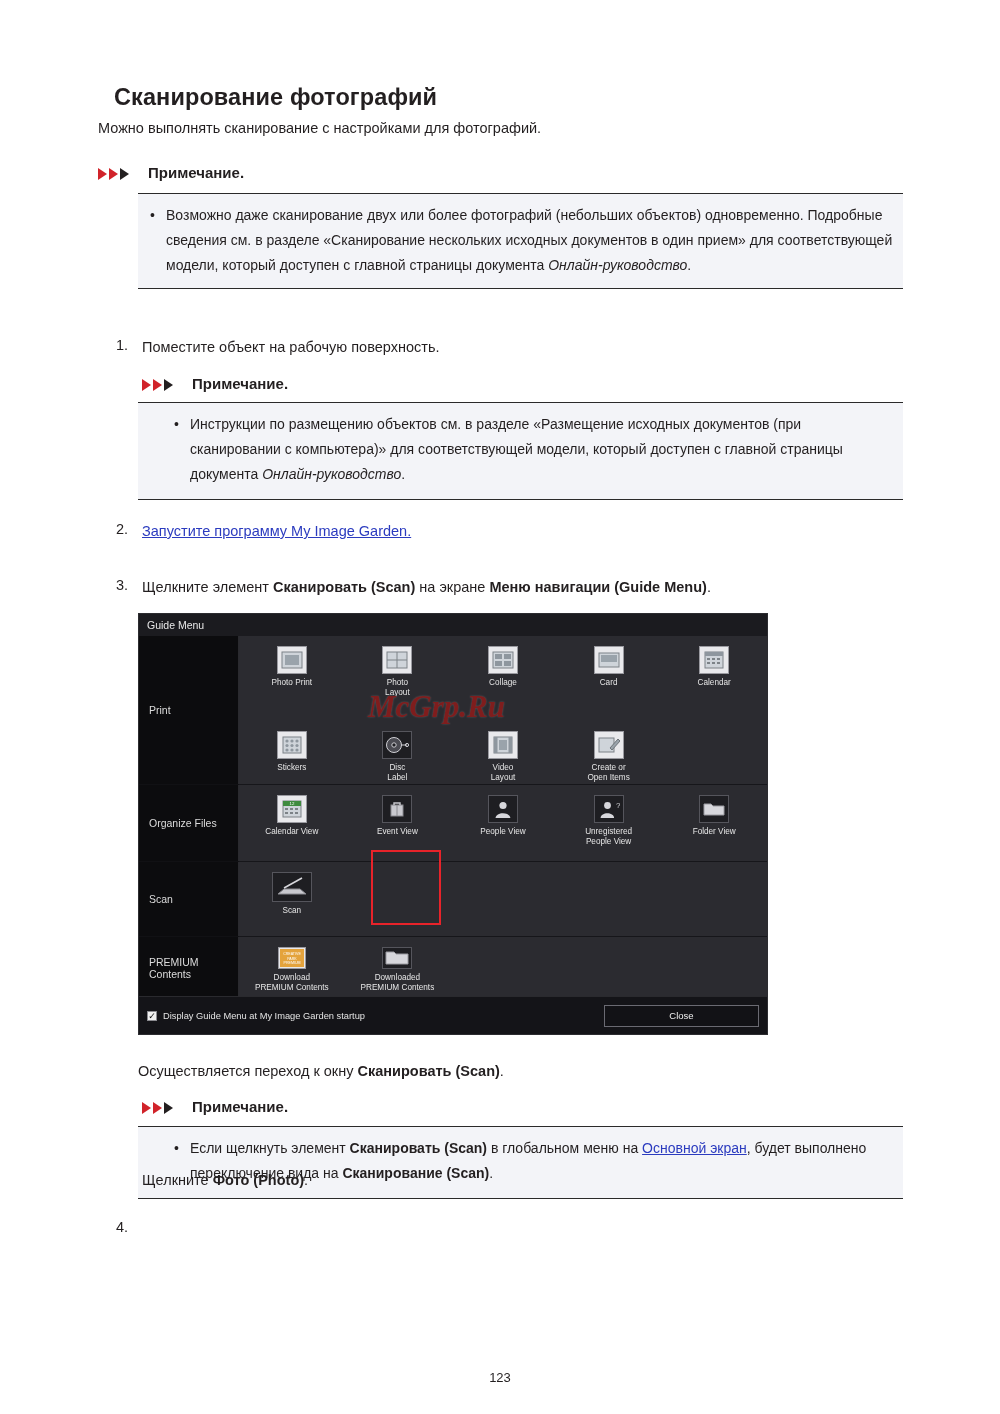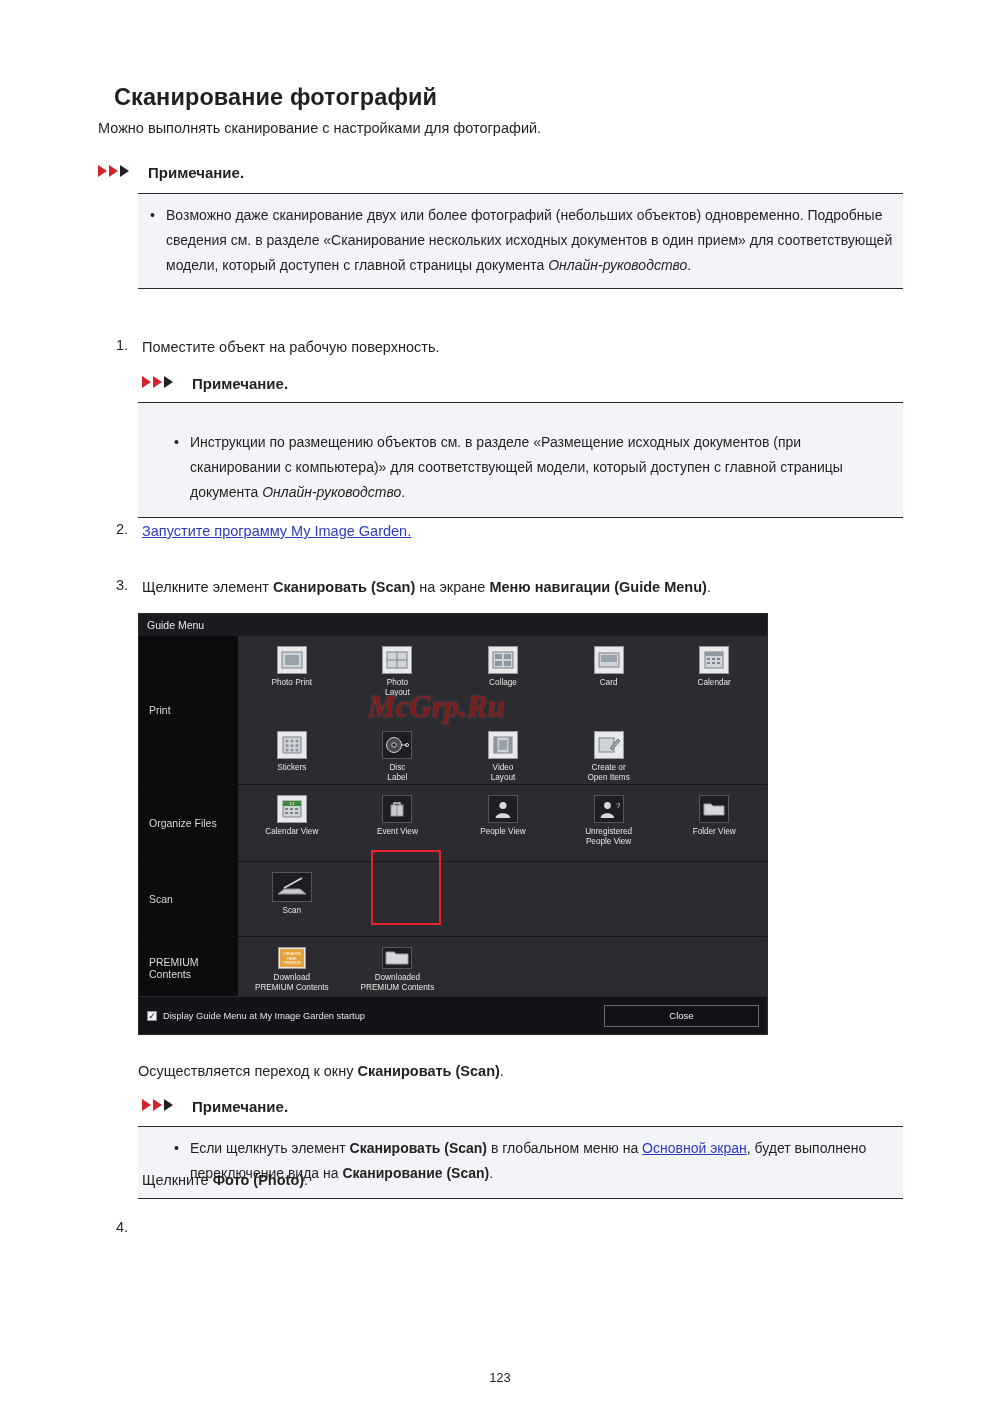--- a/index.html
+++ b/index.html
@@ -17,21 +17,21 @@
     position:absolute; left:98px; top:68px;
     margin:16px; font-size:23.5px; font-weight:bold; letter-spacing:0.1px;
   }
   .intro {
     position:absolute; left:98px; top:118px;
     font-size:14.5px; line-height:20px;
   }
 
   
   .note-head {
-    display:flex; align-items:flex-start; gap:8px;
+    display:flex; align-items:flex-end; gap:8px;
     font-size:15px; font-weight:bold;
   }
   .note-head .arrows { display:inline-block; line-height:0; }
   .note-box {
     background:#f3f4f8;
     border-top:1.5px solid #2a2a2a;
     border-bottom:1.5px solid #2a2a2a;
     box-sizing:border-box;
   }
   .note-box ul { margin:0; padding:0; list-style:none; }
@@ -54,21 +54,21 @@
   
   .step-num {
     position:absolute; font-size:14.5px;
   }
   .step-txt {
     position:absolute; font-size:14.5px; line-height:21px;
   }
 
   
   #note2-head { position:absolute; left:142px; top:375px; }
-  #note2-box  { position:absolute; left:138px; top:402px; width:765px; padding:27px 10px 12px 32px; }
+  #note2-box  { position:absolute; left:138px; top:402px; width:765px; padding:9px 10px 12px 32px; }
 
   
   #note3-head { position:absolute; left:142px; top:1098px; }
   #note3-box  { position:absolute; left:138px; top:1126px; width:765px; padding:9px 10px 12px 32px; }
 
   .link { color:#2b3bbf; text-decoration:underline; }
 
   
   .shot {
     position:absolute; left:138px; top:613px; width:630px; height:422px;

